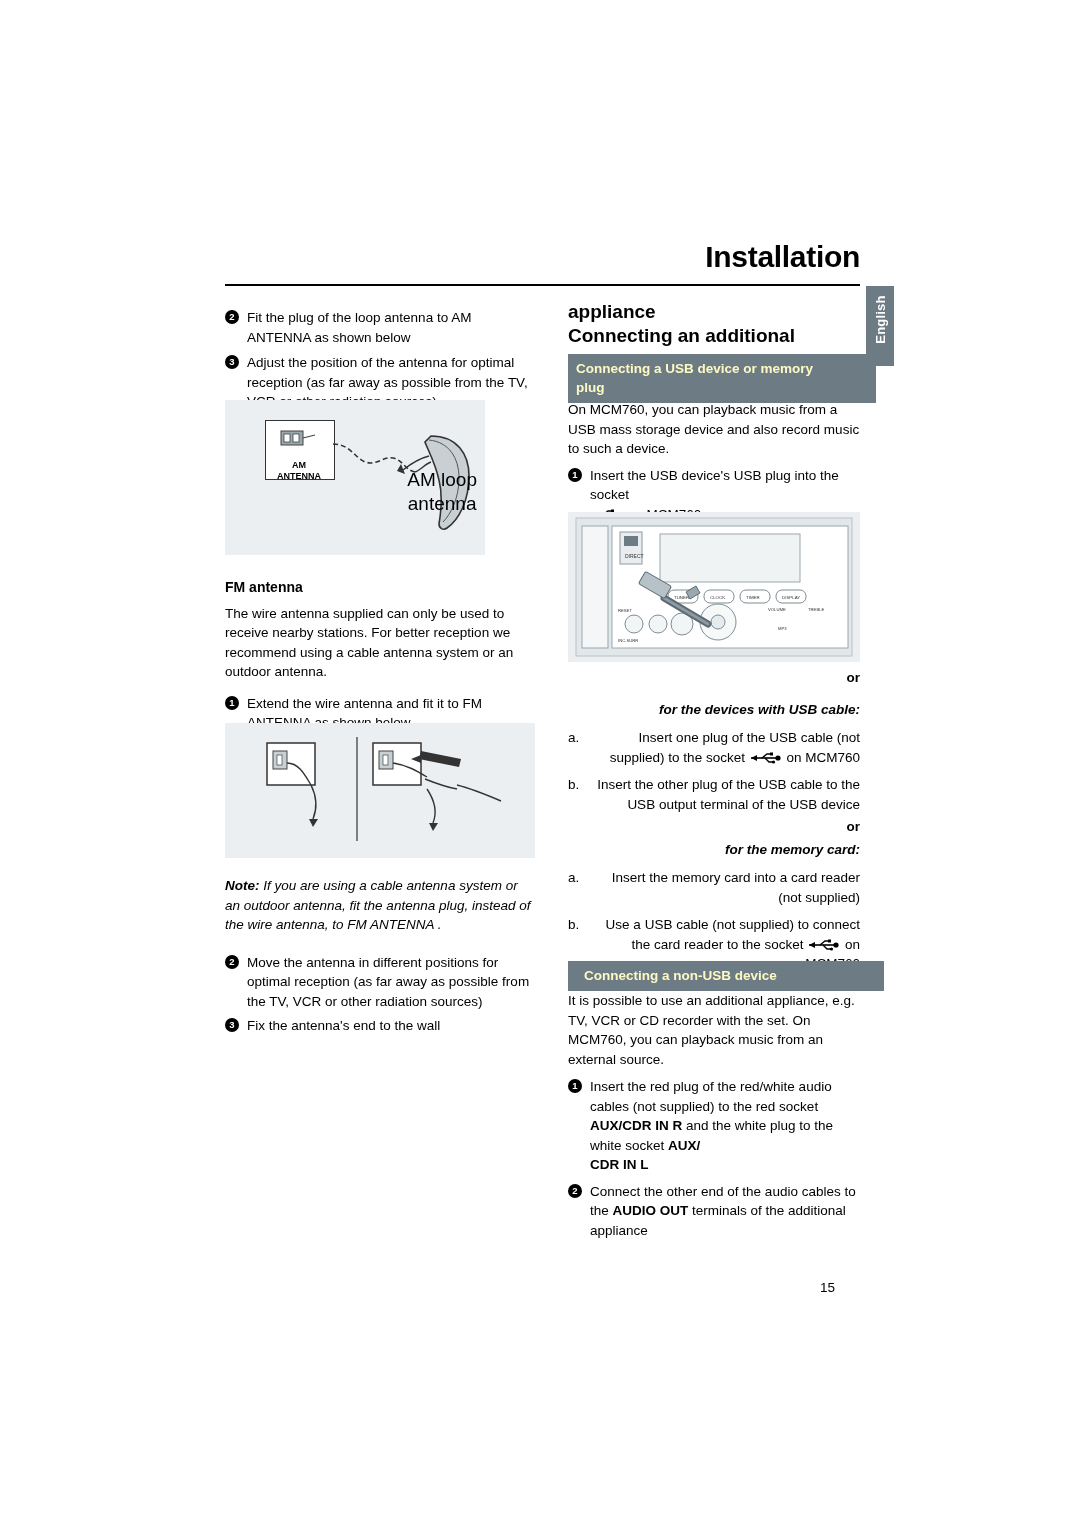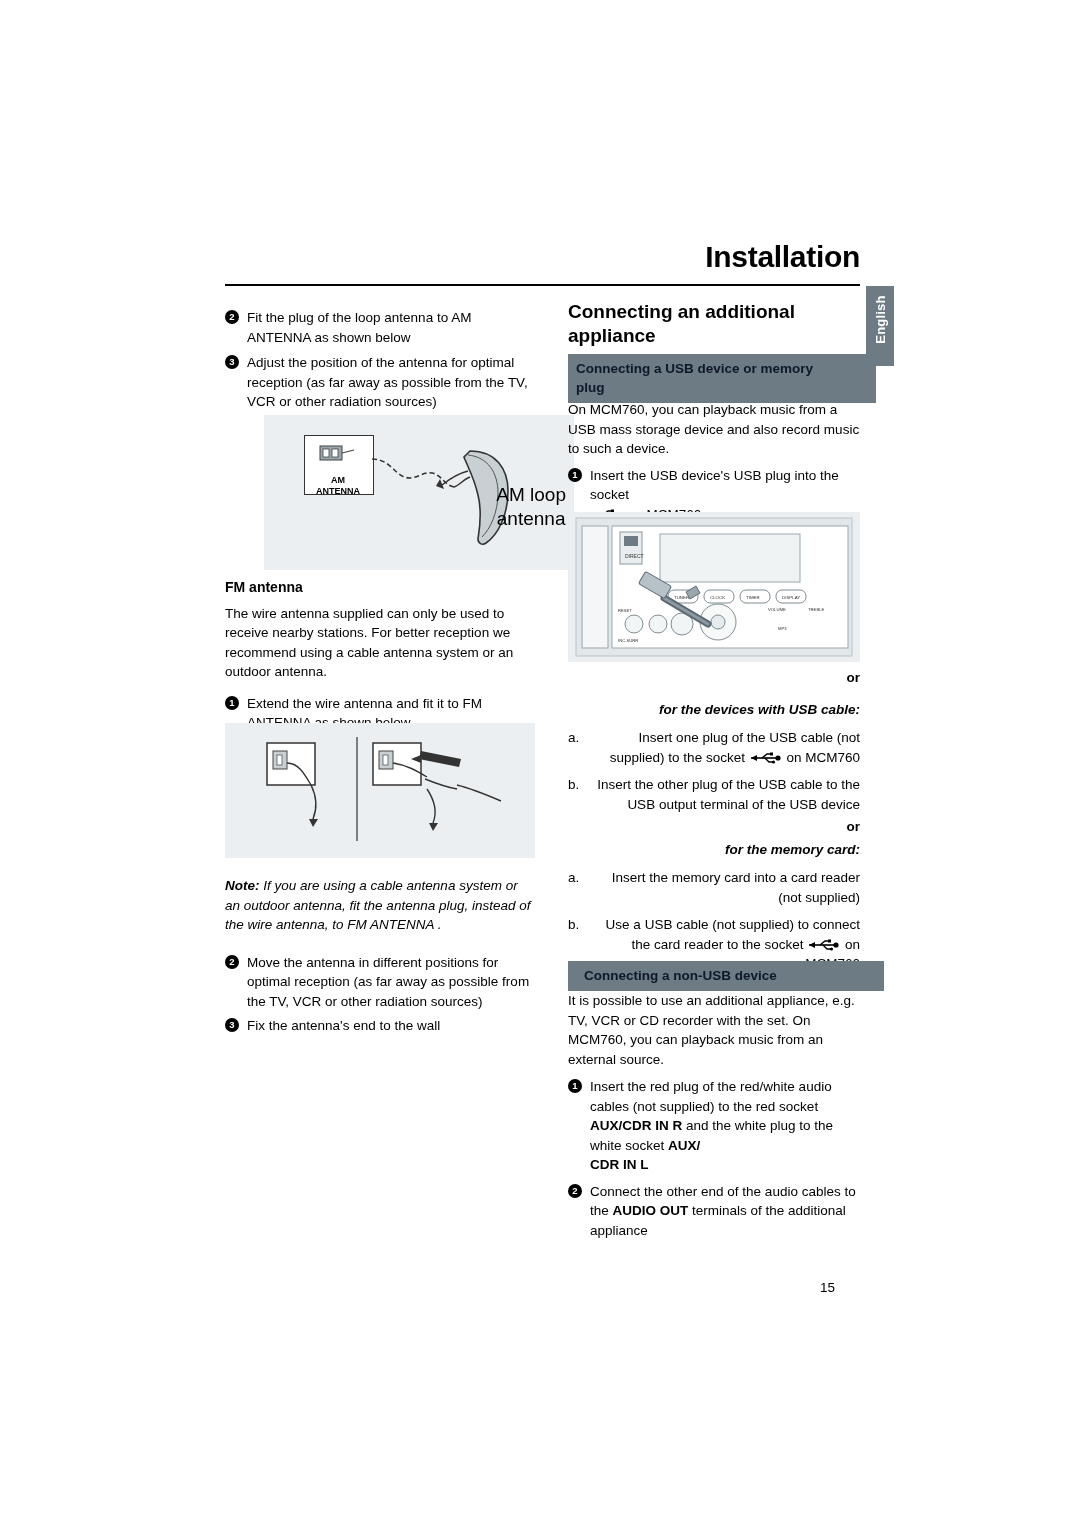--- a/index.html
+++ b/index.html
@@ -89,21 +89,21 @@
     font-weight: bold;
   }
 
   .sec-title {
     font-size: 19px;
     font-weight: bold;
     line-height: 24px;
   }
   .sub-bar {
     background: #6d7b84;
-    color: #0f172a;
+    color: #fef9c3;
     font-weight: bold;
     font-size: 13.5px;
     line-height: 19px;
     padding: 5px 8px 6px 8px;
   }
   .bold { font-weight: bold; }
   .bolditalic { font-weight: bold; font-style: italic; }
 
   .sub-head {
     font-weight: bold;
@@ -118,21 +118,21 @@
     position: absolute;
     left: 0;
     top: 0;
   }
 
   
   .fig {
     position: absolute;
     background: #eceff1;
   }
-  .fig-am { left: 225px; top: 415px; width: 310px; height: 155px; margin-left: 39px; }
+  .fig-am { left: 225px; top: 400px; width: 260px; height: 155px; }
   .fig-fm { left: 225px; top: 723px; width: 310px; height: 135px; }
   .fig-dev { left: 568px; top: 512px; width: 292px; height: 150px; }
 
   .am-label {
     position: absolute;
     right: 8px;
     top: 68px;
     font-size: 19px;
     line-height: 24px;
     text-align: center;
@@ -273,22 +273,22 @@
       <span class="bullet-num">2</span>
       <span>Move the antenna in different positions for optimal reception (as far away as possible from the TV, VCR or other radiation sources)</span>
     </div>
     <div class="step" style="margin-top:5px;">
       <span class="bullet-num">3</span>
       <span>Fix the antenna's end to the wall</span>
     </div>
   </div>
 
   <div class="col right-col" style="top:300px; width:300px;">
+    <div class="sec-title">appliance</div>
     <div class="sec-title">Connecting an additional</div>
-    <div class="sec-title">appliance</div>
   </div>
 
   <div style="position:absolute;left:568px;top:354px;width:292px;" class="sub-bar">
     <div>Connecting a USB device or memory</div>
     <div>plug</div>
   </div>
 
   <div class="col right-col" style="top:400px;">
     <div>On MCM760, you can playback music from a USB mass storage device and also record music to such a device.</div>
     <div class="step" style="margin-top:7px;">

